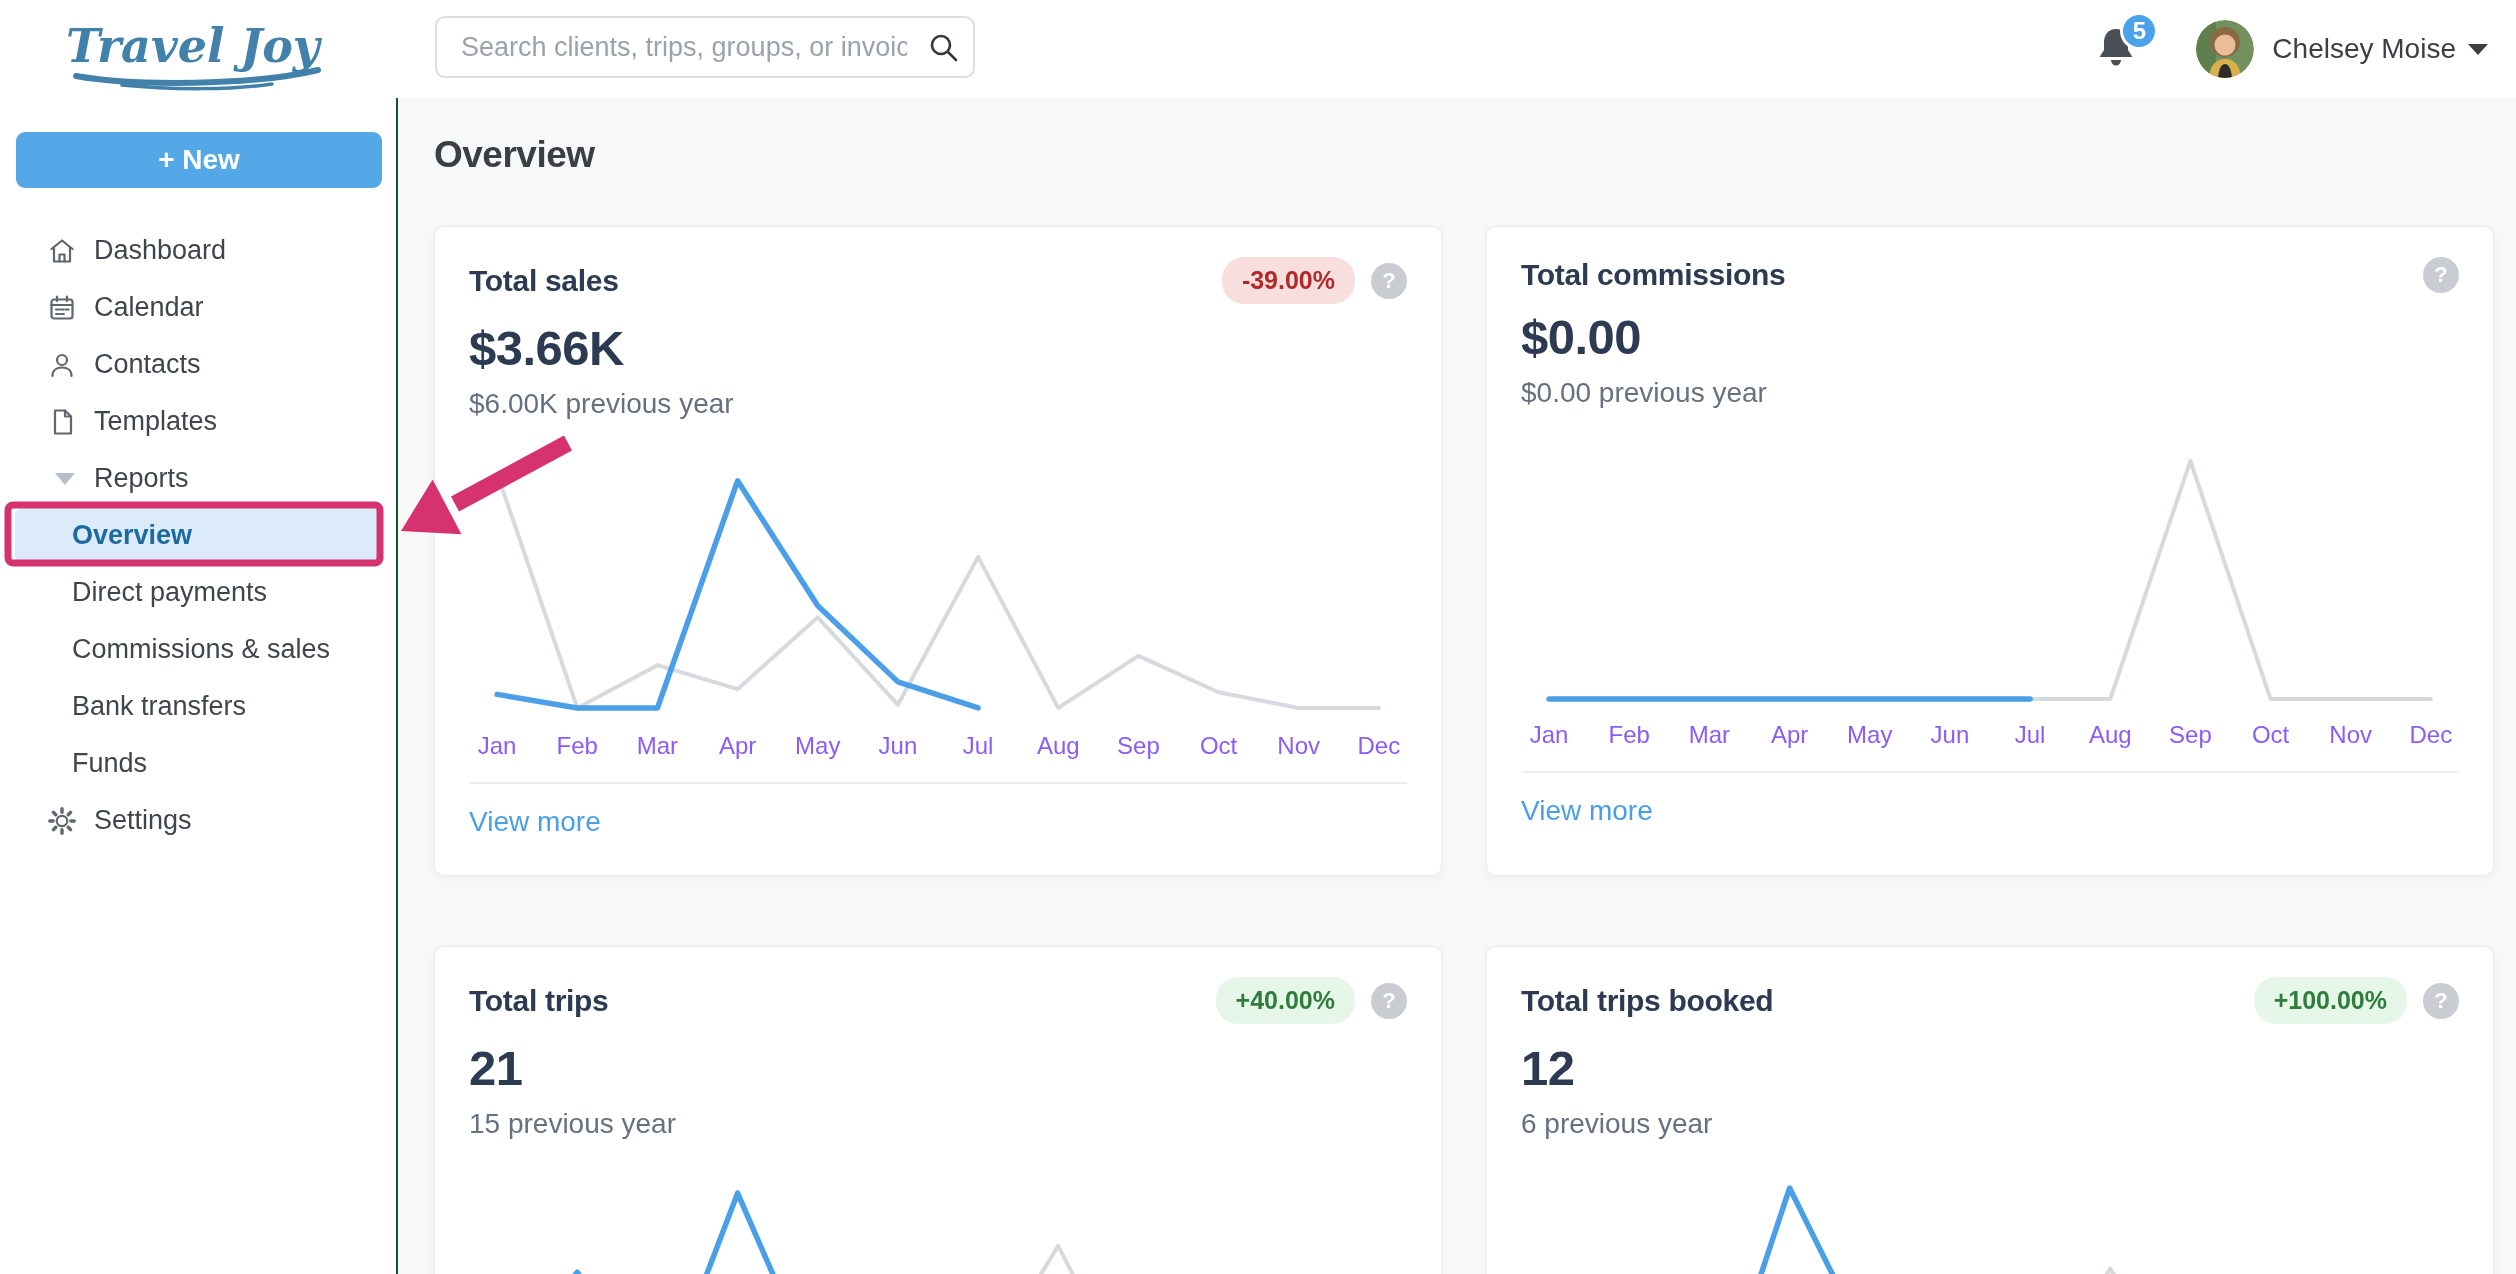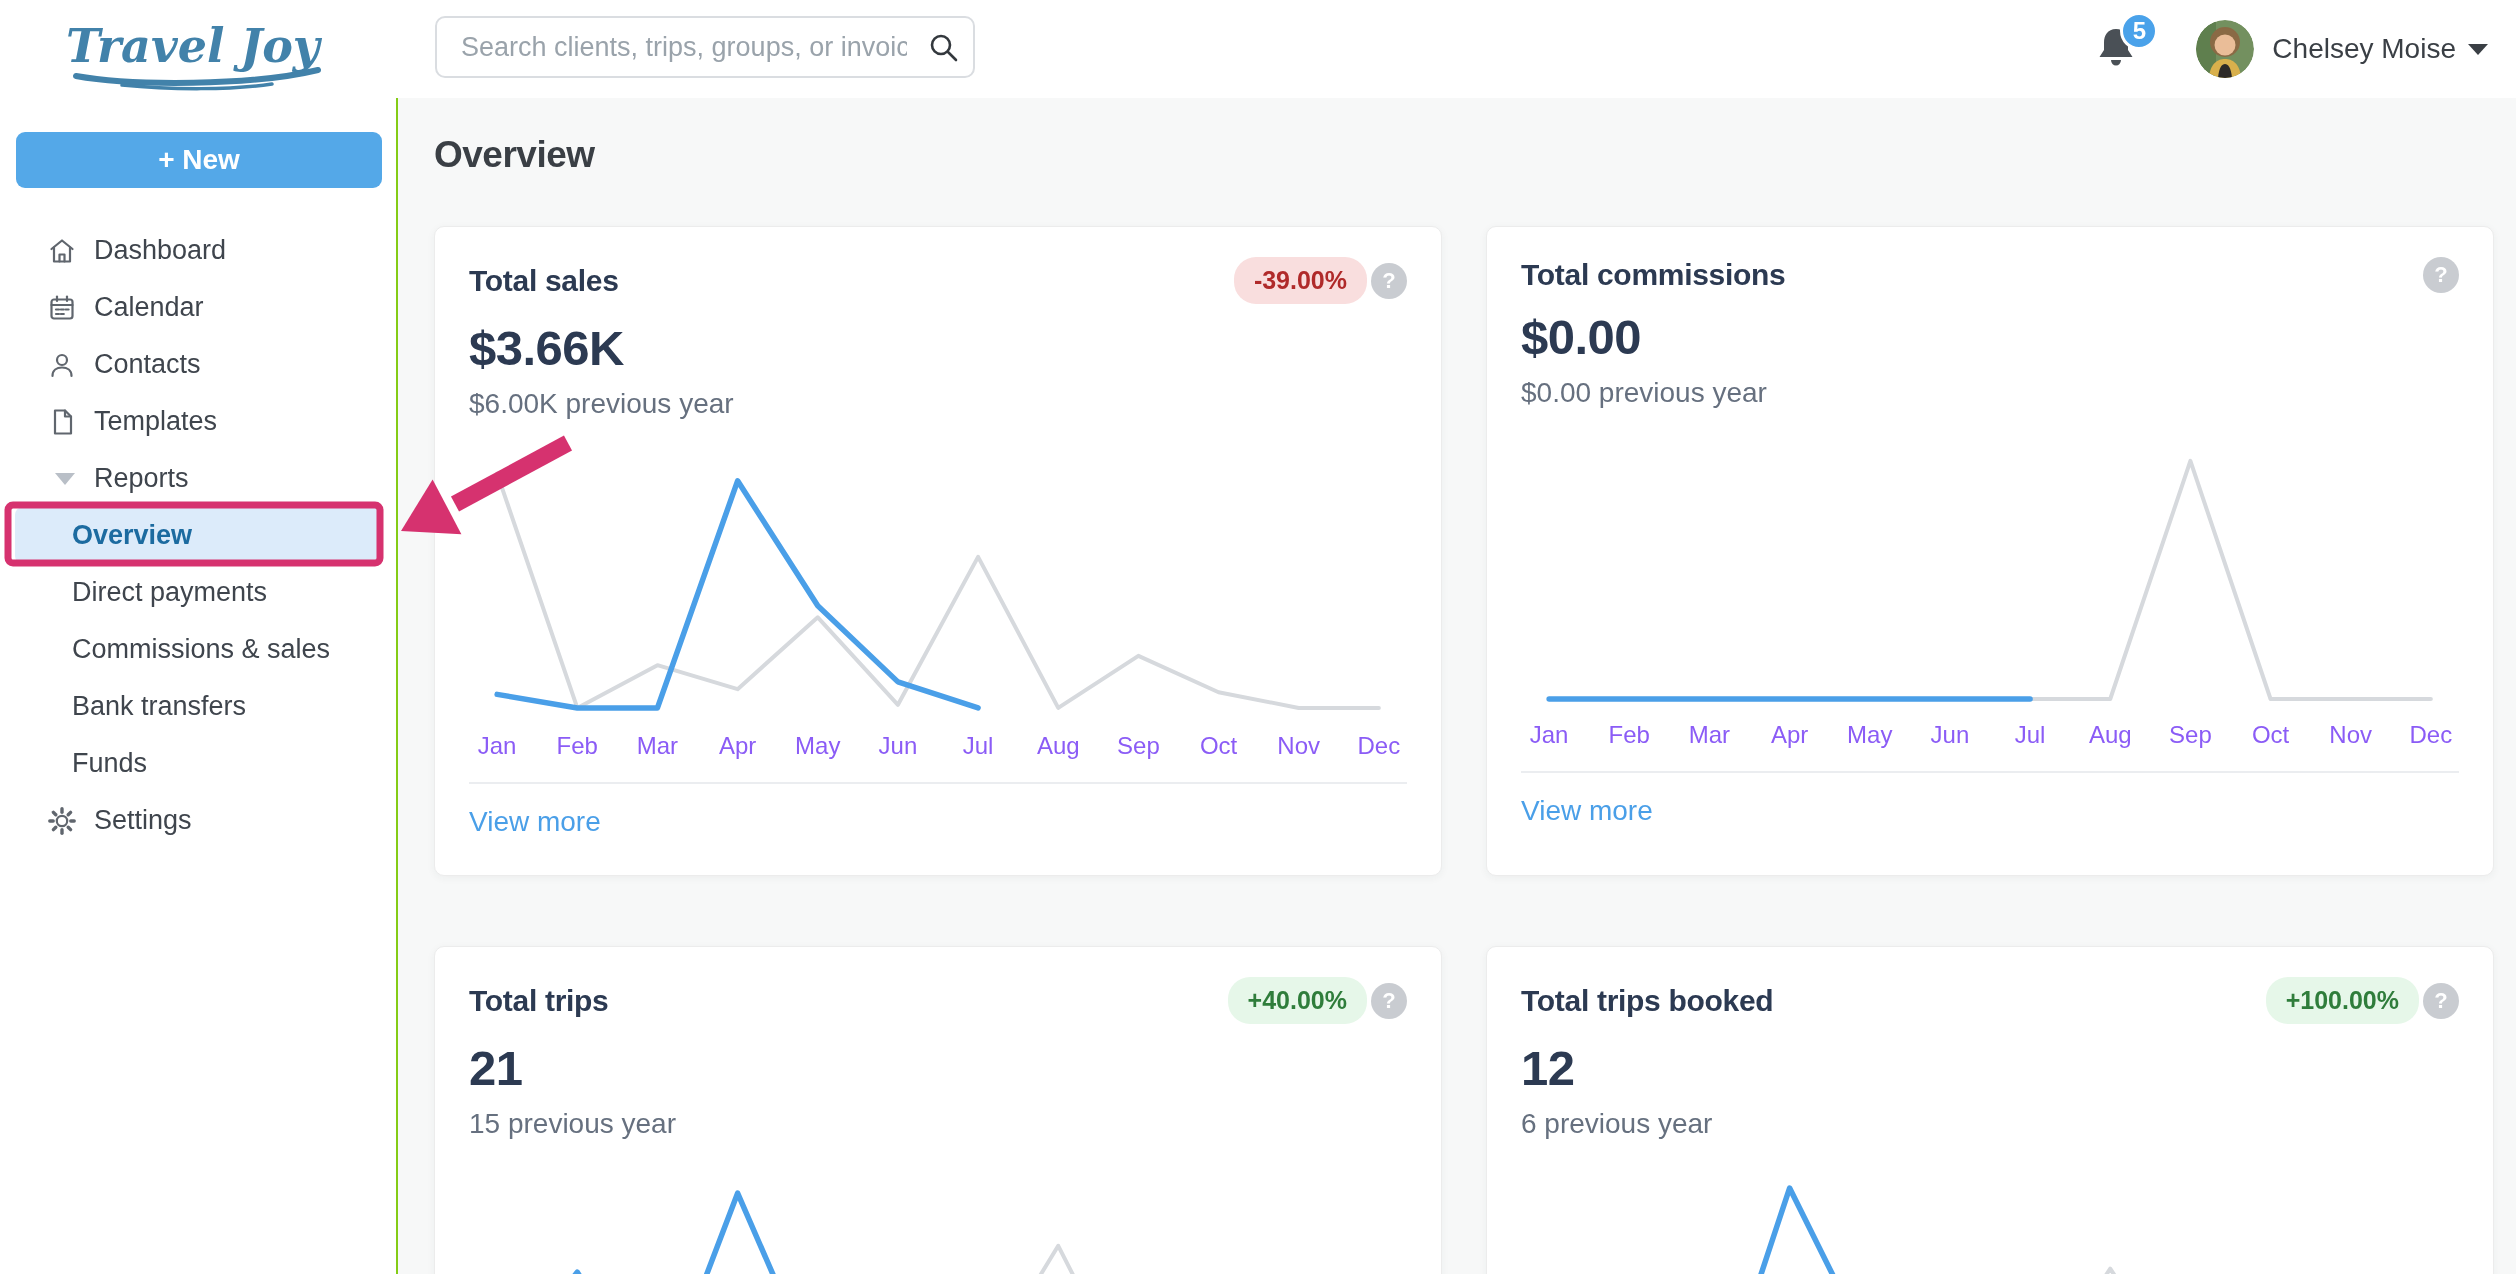--- a/index.html
+++ b/index.html
@@ -30,21 +30,21 @@
     background:#4aa2ea; color:#fff; font-size:24px; font-weight:bold;
     display:flex; align-items:center; justify-content:center; border:3px solid #fff;
   }
   .avatar { width:58px; height:58px; border-radius:50%; overflow:hidden; flex:0 0 auto; cursor:pointer; }
   .user-name { margin-left:18px; font-size:28px; color:#3a3f45; cursor:pointer; }
   .caret-down { margin-left:12px; width:0; height:0; border-left:10px solid transparent; border-right:10px solid transparent; border-top:11px solid #3a3f45; }
 
   
   .sidebar {
     position:absolute; left:0; top:98px; bottom:0; width:398px; background:#fff;
-    border-right:2px solid #84cc16; z-index:5;
+    border-right:2px solid #14532d; z-index:5;
   }
   .new-btn {
     display:block; margin:34px 16px 0 16px; height:56px; border:none; border-radius:9px;
     background:#54a8e8; color:#fff; font-size:28px; font-weight:bold; cursor:pointer; width:366px;
     font-family:"Liberation Sans","DejaVu Sans",sans-serif;
   }
   .side-nav { margin-top:34px; }
   .nav-item { display:flex; align-items:center; height:57px; padding-left:46px; cursor:pointer; text-decoration:none; }
   .nav-icon { width:32px; height:32px; display:flex; align-items:center; justify-content:center; flex:0 0 auto; }
   .nav-label { margin-left:16px; font-size:27px; color:#3f454d; }
@@ -60,21 +60,21 @@
   
   .main { position:absolute; left:400px; top:98px; right:0; bottom:0; overflow:hidden; padding:30px 22px 0 34px; background:#f7f8f8; }
   .page-title { margin:6px 0 50px 0; font-size:37px; font-weight:bold; color:#3a3f45; letter-spacing:-0.5px; }
   .cards { display:grid; grid-template-columns:1008px 1008px; column-gap:44px; row-gap:70px; }
   .card {
     width:1008px; height:650px; background:#fff; border:1px solid #ececec; border-radius:10px;
     box-shadow:0 2px 8px rgba(40,50,60,.05); padding:30px 34px; display:flex; flex-direction:column;
   }
   .card-head { display:flex; align-items:center; justify-content:space-between; }
   .card-title { margin:0; font-size:30px; font-weight:bold; color:#2c3a52; letter-spacing:-0.3px; }
-  .head-right { display:flex; align-items:center; gap:4px; }
+  .head-right { display:flex; align-items:center; gap:16px; }
   .badge { padding:9px 20px; border-radius:22px; font-size:25px; font-weight:bold; }
   .badge.neg { background:#f9dede; color:#b02a2a; }
   .badge.pos { background:#e6f7e9; color:#2f7d3b; }
   .help {
     width:36px; height:36px; border-radius:50%; background:#c9ccd1; color:#fff;
     font-size:22px; font-weight:bold; display:flex; align-items:center; justify-content:center; cursor:pointer;
   }
   .value { margin-top:16px; font-size:49px; font-weight:bold; color:#2c3a52; letter-spacing:-0.5px; }
   .prev { margin-top:12px; font-size:28px; color:#66707f; }
   .chart { margin-top:26px; position:relative; }

